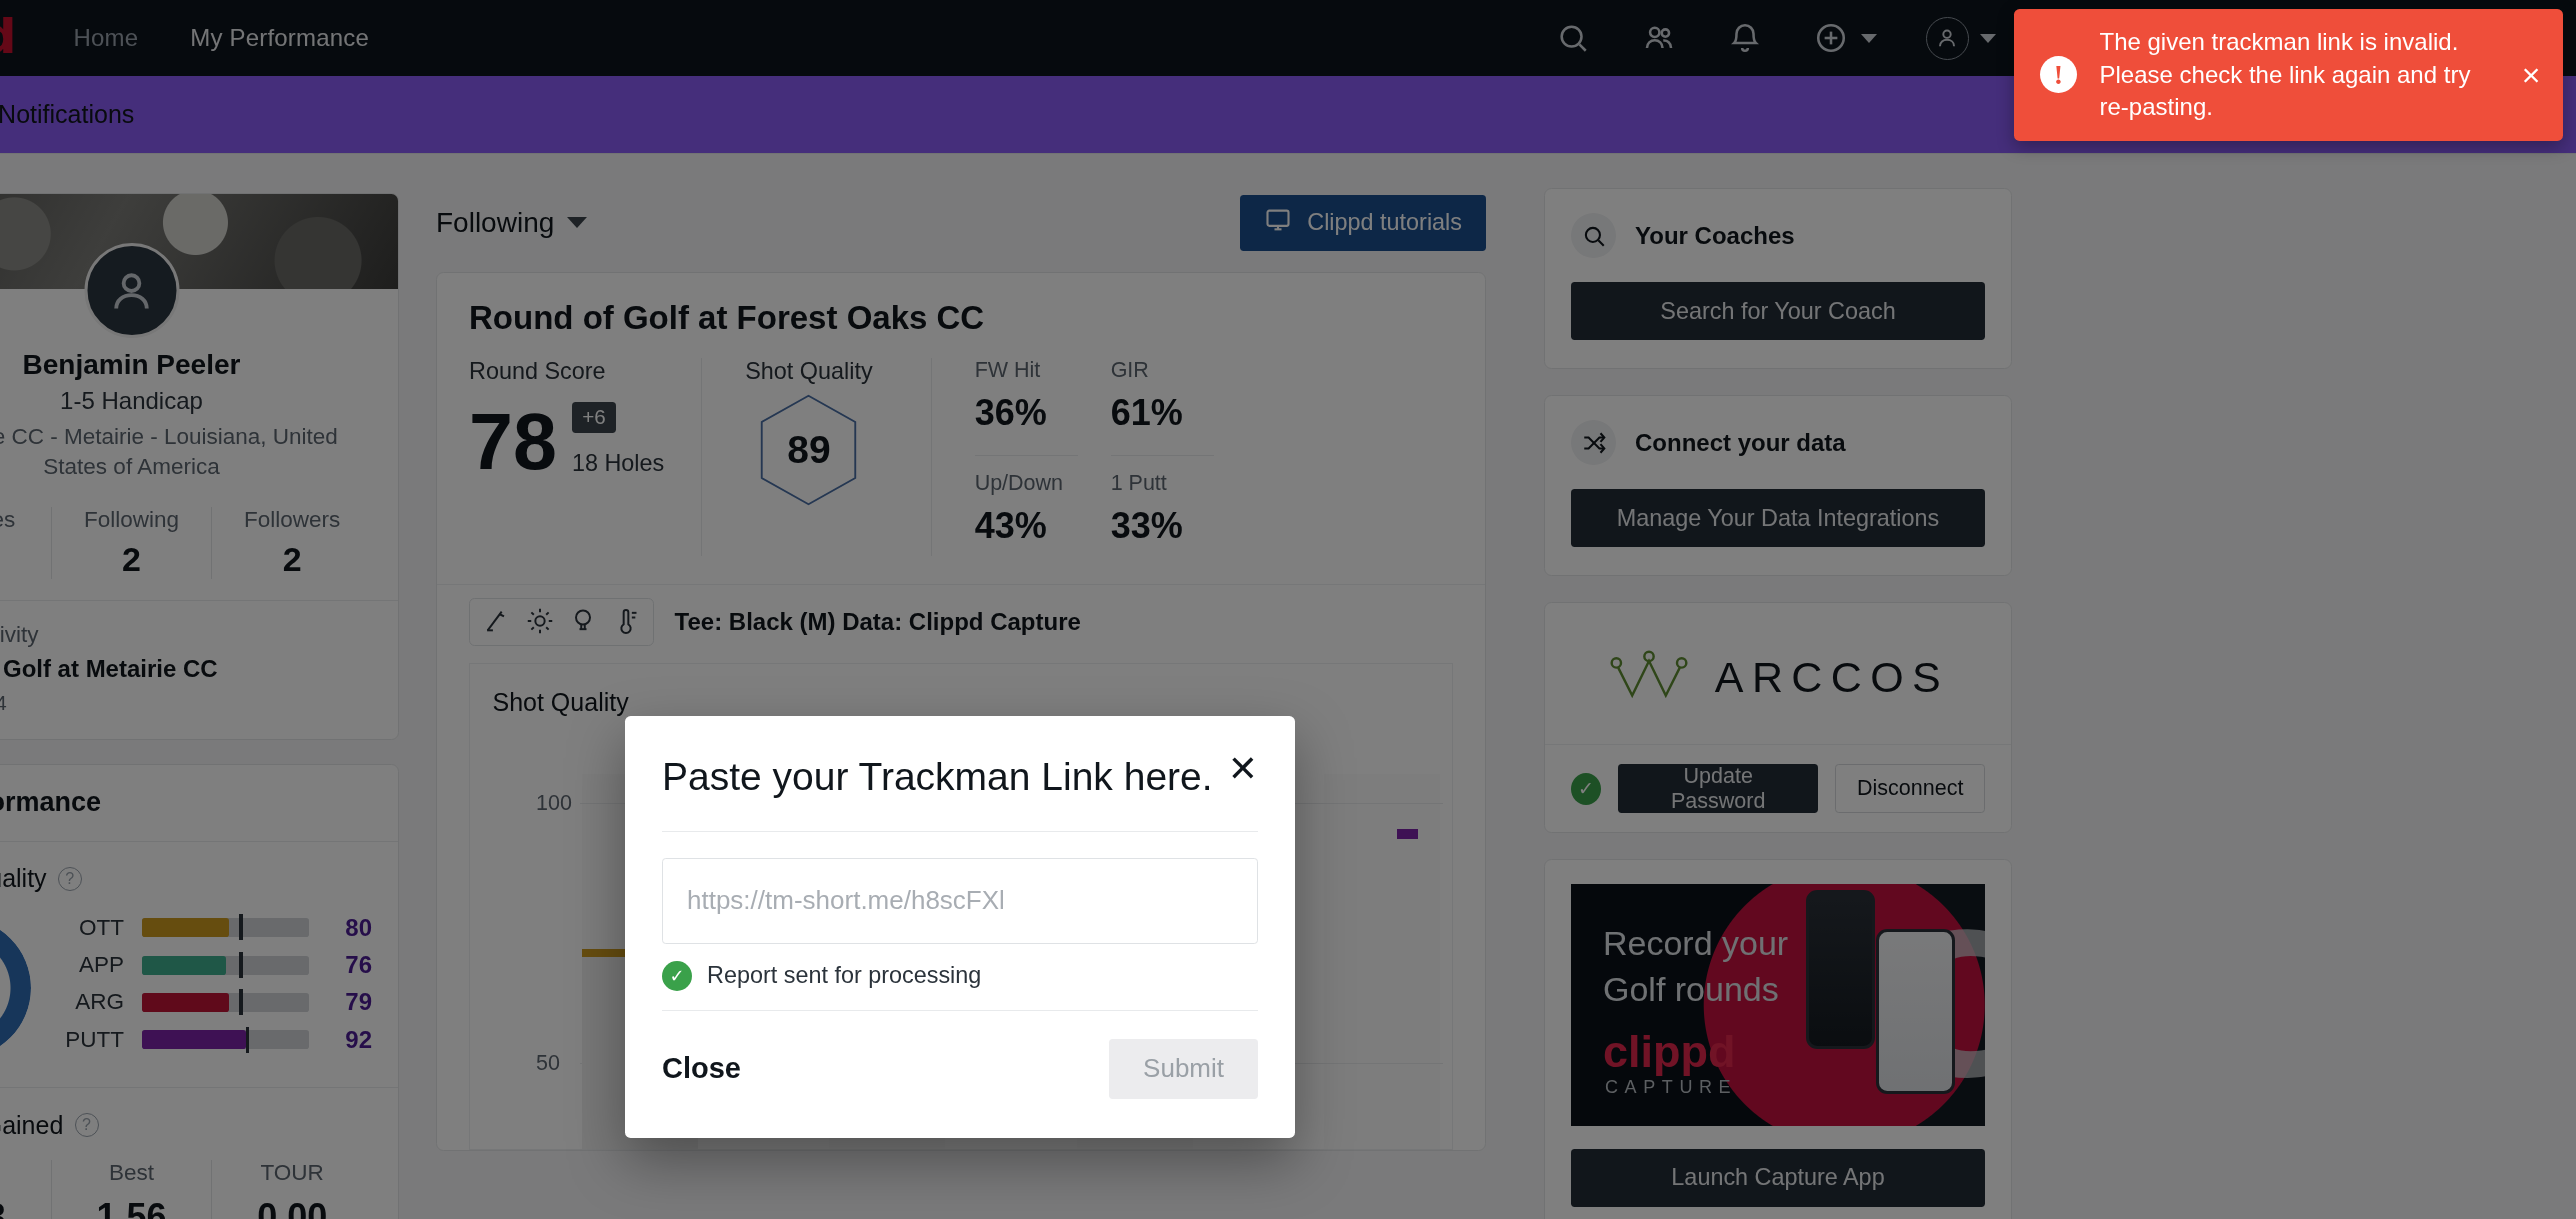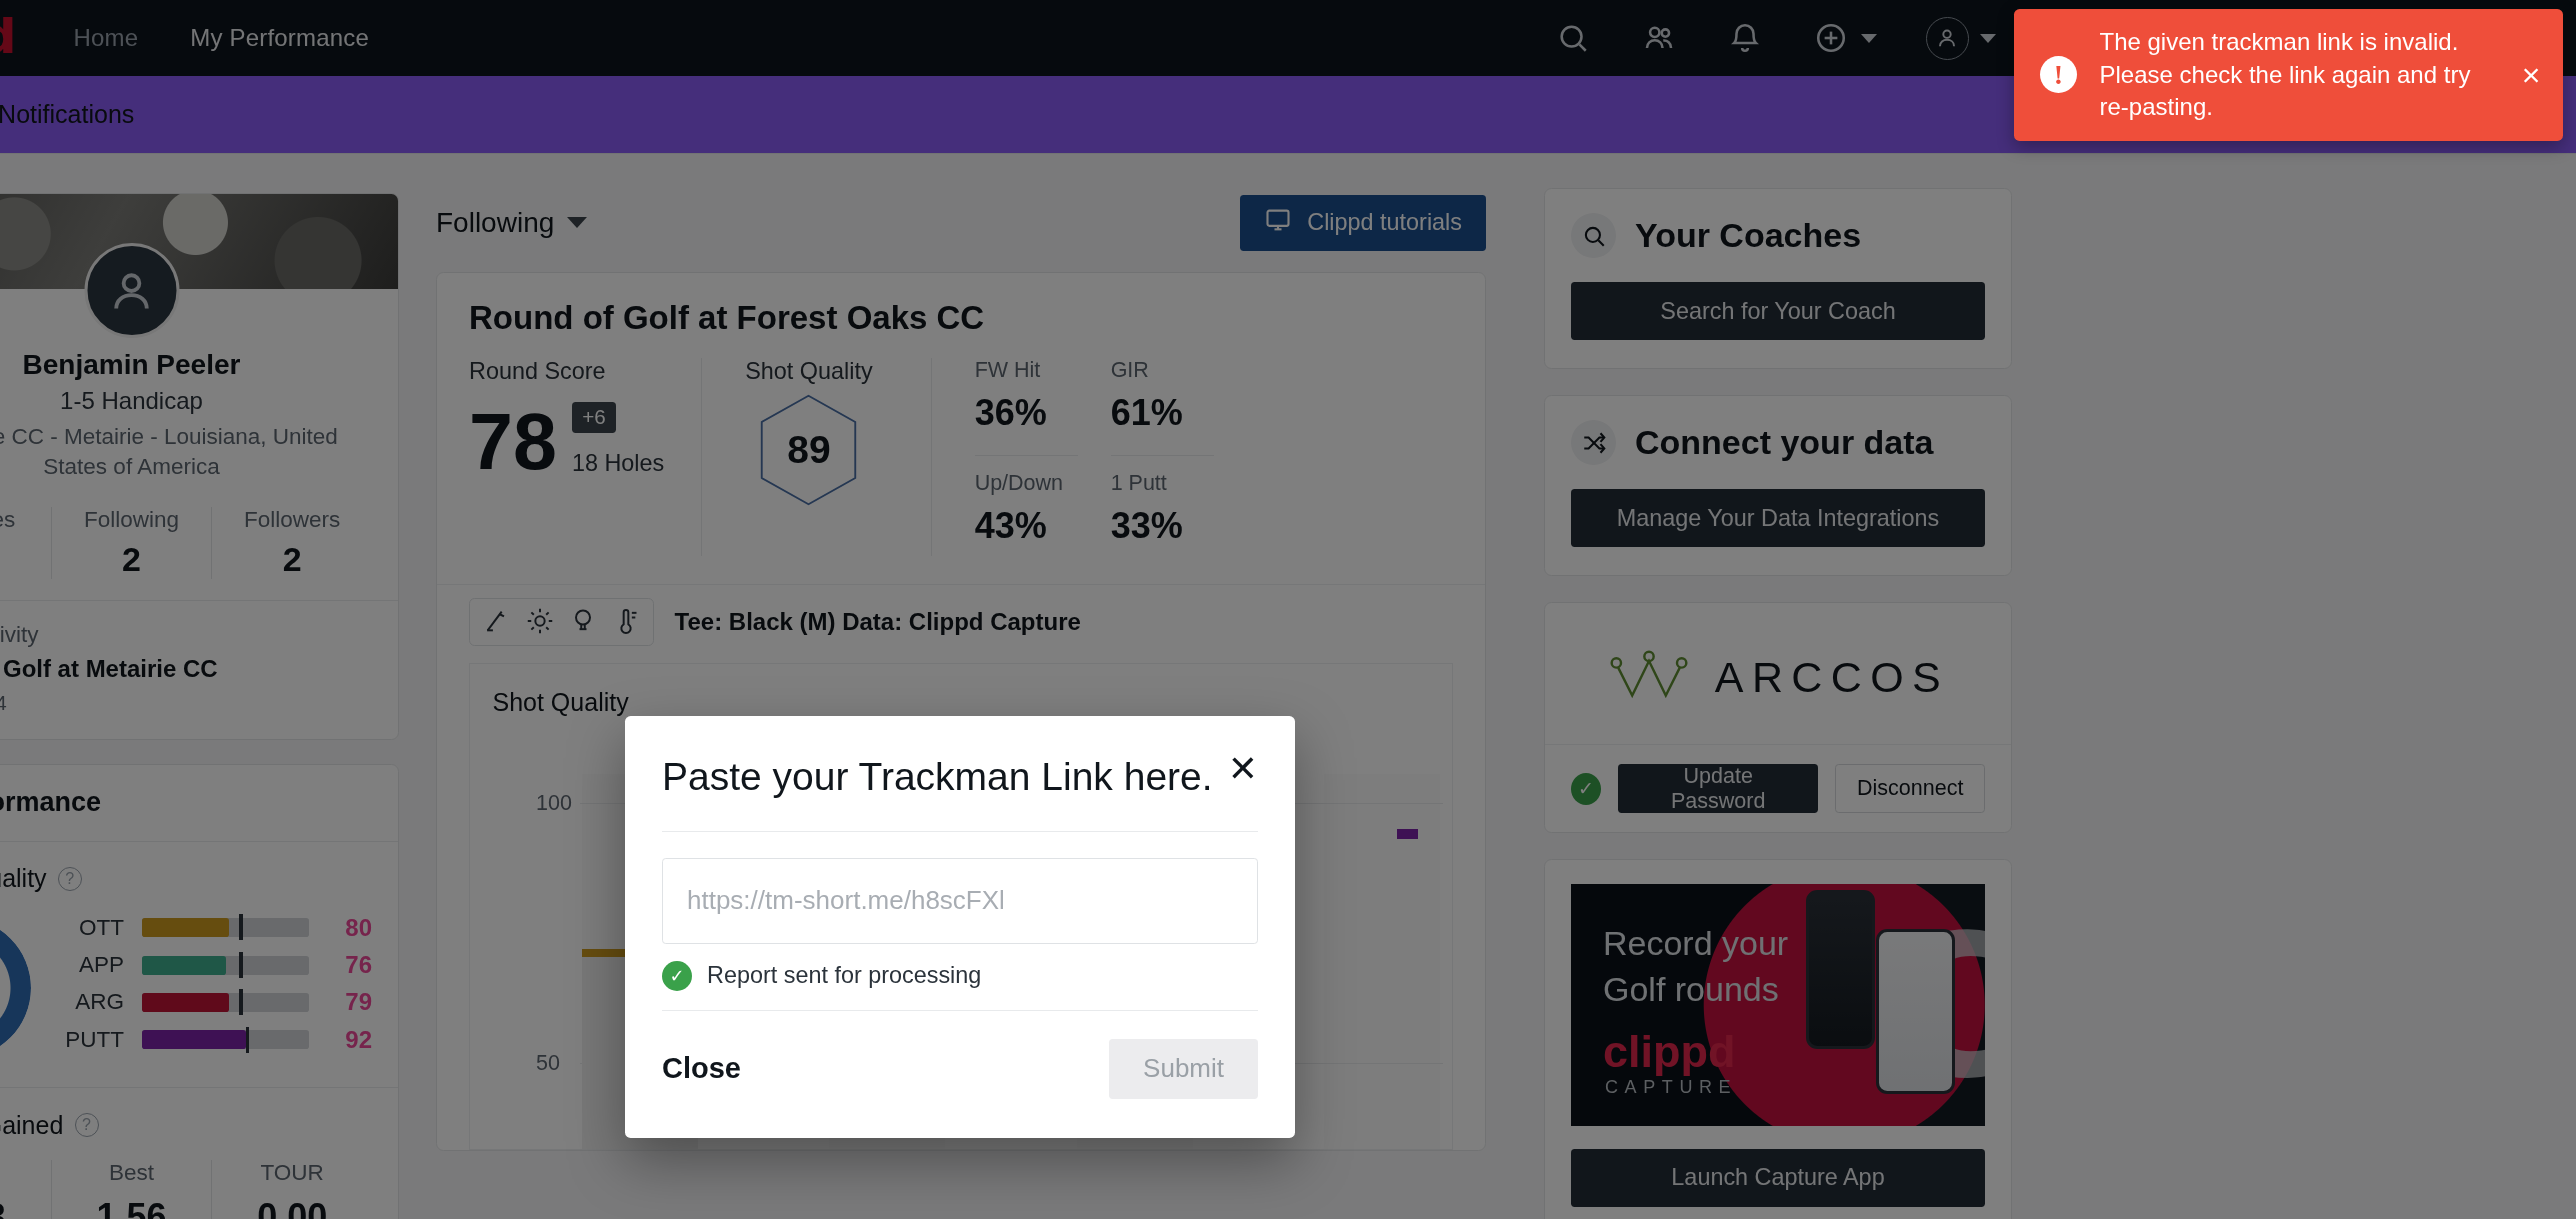--- a/index.html
+++ b/index.html
@@ -136,21 +136,21 @@
     mask: radial-gradient(circle, transparent 49px, #000 50px);
   }
   .donut .num { position: absolute; inset: 0; display: flex; align-items: center; justify-content: center;
                 font-size: 37px; font-weight: 700; color: #10161c; }
   .bars { flex: 1; }
   .bar-row { display: flex; align-items: center; gap: 18px; margin-bottom: 9.4px; }
   .bar-lbl { width: 69px; text-align: right; font-size: 22.5px; color: #2b333b; }
   .bar-track { position: relative; flex: 1; height: 19px; background: #d2d5d8; border-radius: 2.8px; overflow: visible; }
   .bar-fill { height: 19px; border-radius: 2.8px; }
   .bar-tick { position: absolute; top: -3.7px; width: 3.7px; height: 26px; background: #2b333b; }
-  .bar-val { width: 45px; font-size: 24px; font-weight: 700; color: #ec4899; text-align: right; }
+  .bar-val { width: 45px; font-size: 24px; font-weight: 700; color: #4c1d95; text-align: right; }
   .sg-row { display: flex; margin-top: 20.6px; }
   .sg-col { flex: 1; text-align: center; border-right: 0.9px solid #e3e5e7; }
   .sg-col:last-child { border-right: none; }
   .sg-col .l { font-size: 22.5px; color: #5d6670; }
   .sg-col .v { font-size: 36px; font-weight: 700; color: #10161c; margin-top: 9.4px; }
 
   
   .center-col { position: absolute; left: 436px; top: 34px; width: 1050px; }
   .feed-top { display: flex; align-items: center; height: 69px; }
   .following { display: flex; align-items: center; gap: 13px; font-size: 28px; color: #10161c; }
@@ -217,21 +217,21 @@
 
   
   .right-col { position: absolute; left: 1544px; top: 34px; width: 468px; }
   .rc { background: #fff; border: 0.9px solid #e3e5e7; border-radius: 7.5px; margin-bottom: 26px; }
   .rc-head { display: flex; align-items: center; gap: 19px; padding: 24px 26px 0; }
   .rc-ic {
     width: 45px; height: 45px; border-radius: 50%; background: #eef0f2;
     display: flex; align-items: center; justify-content: center; color: #10161c;
   }
   .rc-ic svg { width: 26px; height: 26px; }
-  .rc-title { font-size: 34px; font-weight: 700; color: #10161c; }
+  .rc-title { font-size: 24px; font-weight: 700; color: #10161c; }
   .rc-btn {
     display: block; margin: 24px 26px 28px; height: 58px; width: calc(100% - 52px);
     background: #222c36; color: #e8eaed; border: none; border-radius: 3.7px;
     font-size: 23.4px; cursor: pointer; font-family: inherit;
   }
   .arccos-body { padding: 45px 0 37px; display: flex; align-items: center; justify-content: center; gap: 24px; }
   .arccos-word { font-size: 43px; letter-spacing: 8.4px; color: #10161c; }
   .arccos-foot { border-top: 0.9px solid #eceef0; padding: 19px 26px; display: flex; align-items: center; gap: 17px; }
   .ok-dot { width: 32px; height: 32px; border-radius: 50%; background: #3aa14a; color: #fff;
             display: flex; align-items: center; justify-content: center; font-size: 19px; }

